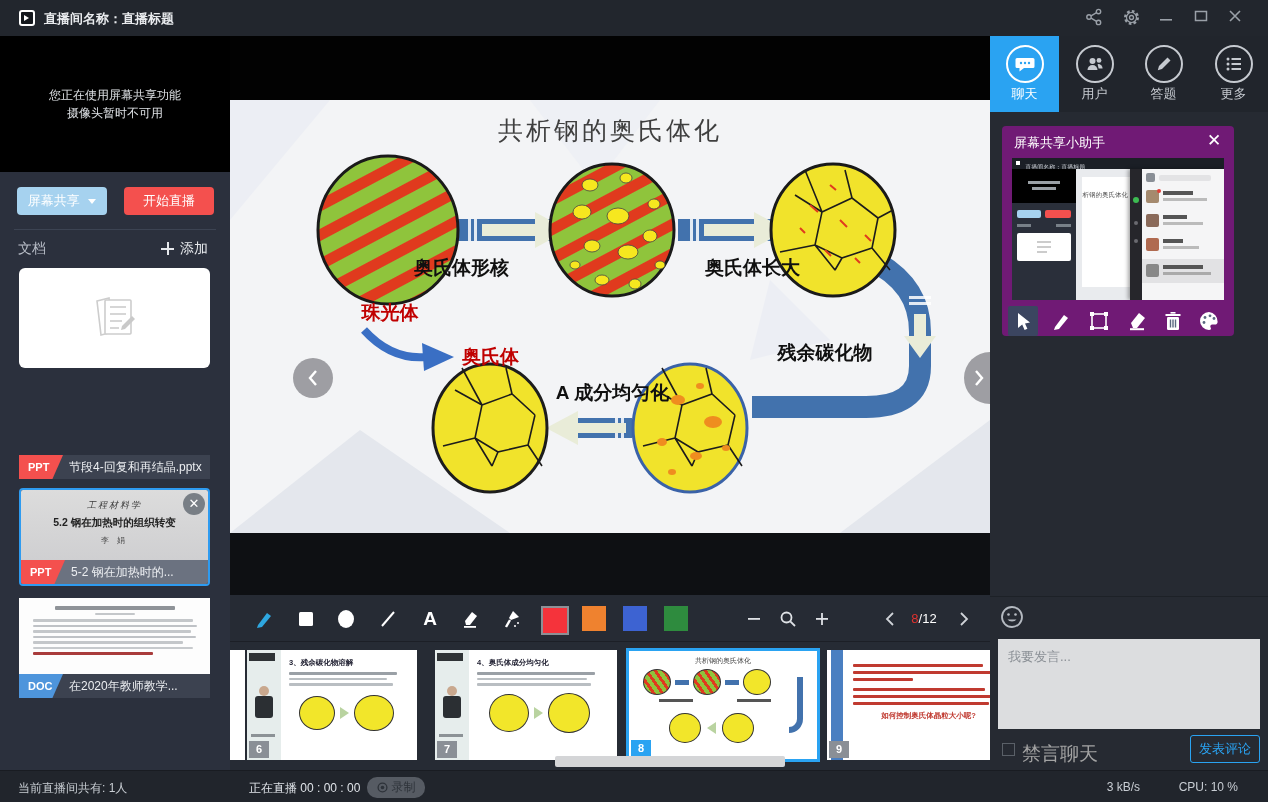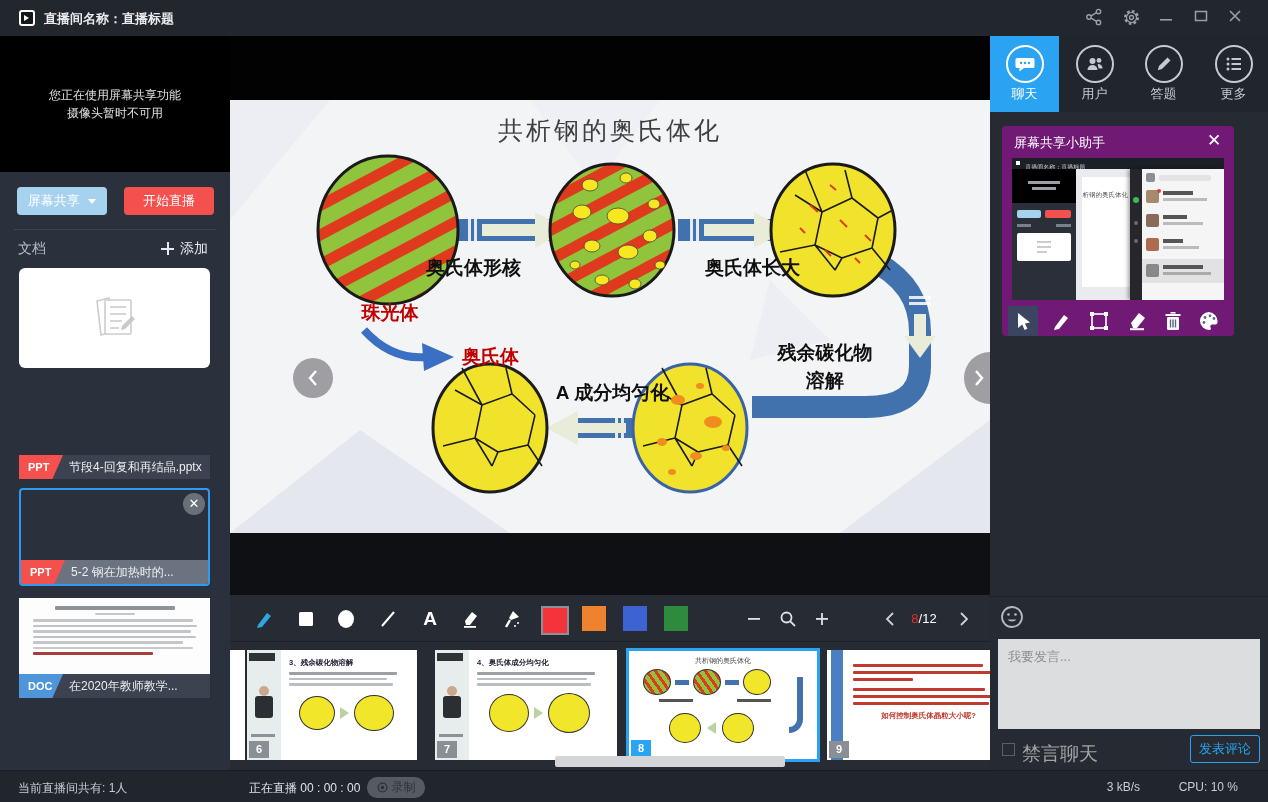--- a/index.html
+++ b/index.html
@@ -148,20 +148,25 @@
         <path d="M33 30 L43 20 L46 23 L36 33 L32 34 Z" fill="#c9c9c9"></path>
       </svg>
     </div>
 
     <div class="labelbar" style="left:19px;top:419px;width:191px;">
       <span class="badge-tag ppt">PPT</span>
       <span style="margin-left:50px;">节段4-回复和再结晶.pptx</span>
     </div>
 
     <div style="position:absolute;left:19px;top:452px;width:191px;height:98px;border:2px solid #2e9bf0;border-radius:4px;box-sizing:border-box;overflow:hidden;cursor:pointer;">
+      <div style="position:absolute;left:0;top:0;right:0;height:71px;background:linear-gradient(#dcdcdc,#cfcfd1);text-align:center;">
+        <div style="margin-top:9px;font-size:9px;color:#3a3a3a;font-family:'Liberation Serif','DejaVu Serif',serif;font-style:italic;letter-spacing:2px;">工程材料学</div>
+        <div style="margin-top:4px;font-size:10.5px;font-weight:bold;color:#222;">5.2  钢在加热时的组织转变</div>
+        <div style="margin-top:5px;font-size:8px;color:#444;letter-spacing:3px;">李  娟</div>
+      </div>
       <div style="position:absolute;right:3px;top:3px;width:22px;height:22px;border-radius:50%;background:rgba(112,118,126,.92);color:#fff;text-align:center;line-height:21px;font-size:13px;">✕</div>
       <div class="labelbar" style="left:0;bottom:0;width:191px;background:#6b7280;">
         <span class="badge-tag ppt">PPT</span>
         <span style="margin-left:50px;">5-2 钢在加热时的...</span>
       </div>
     </div>
 
     <div style="position:absolute;left:19px;top:562px;width:191px;height:100px;cursor:pointer;">
       <div style="position:absolute;left:0;top:0;width:191px;height:77px;background:#fdfdfd;padding:8px 14px;box-sizing:border-box;">
         <div class="bar" style="width:120px;margin:0 auto 3px;background:#8f9398;height:3.5px;"></div>
@@ -264,24 +269,23 @@
           <ellipse cx="442" cy="372" rx="4" ry="3"></ellipse>
         <ellipse cx="470" cy="286" rx="4" ry="3"></ellipse>
       </g>
 
       <path d="M 134 230 C 152 250 172 259 196 257" stroke="#3a6fc4" stroke-width="8" fill="none"></path>
       <polygon points="192,243 224,257 194,271" fill="#3a6fc4"></polygon>
     </svg>
 
     <div style="position:absolute;left:0;right:0;top:14px;text-align:center;font-family:'Liberation Serif','DejaVu Serif',serif;font-size:25px;color:#3f3f3f;letter-spacing:3px;">共析钢的奥氏体化</div>
     <div class="slide-label" style="left:105px;top:200px;width:110px;color:#c00000;">珠光体</div>
-    <div class="slide-label" style="left:156px;top:155px;width:175px;">奥氏体形核</div>
+    <div class="slide-label" style="left:144px;top:155px;width:175px;">奥氏体形核</div>
     <div class="slide-label" style="left:435px;top:155px;width:175px;">奥氏体长大</div>
     <div class="slide-label" style="left:515px;top:240px;width:160px;">残余碳化物</div>
-    <div class="slide-label" style="left:515px;top:268px;width:160px;">溶解</div>
     <div class="slide-label" style="left:203px;top:244px;width:115px;color:#c00000;">奥氏体</div>
     <div class="slide-label" style="left:300px;top:280px;width:165px;">A 成分均匀化</div>
 
     <div class="navcirc" style="left:63px;top:258px;width:40px;height:40px;">
       <svg width="16" height="22" viewBox="0 0 16 22">
           <polyline points="11,4 5,11 11,18" stroke="#fff" stroke-width="2.4" fill="none"></polyline>
         </svg>
     </div>
     <div class="navcirc" style="left:734px;top:252px;width:52px;height:52px;">
       <svg width="16" height="22" viewBox="0 0 16 22" style="margin-right:22px;">

